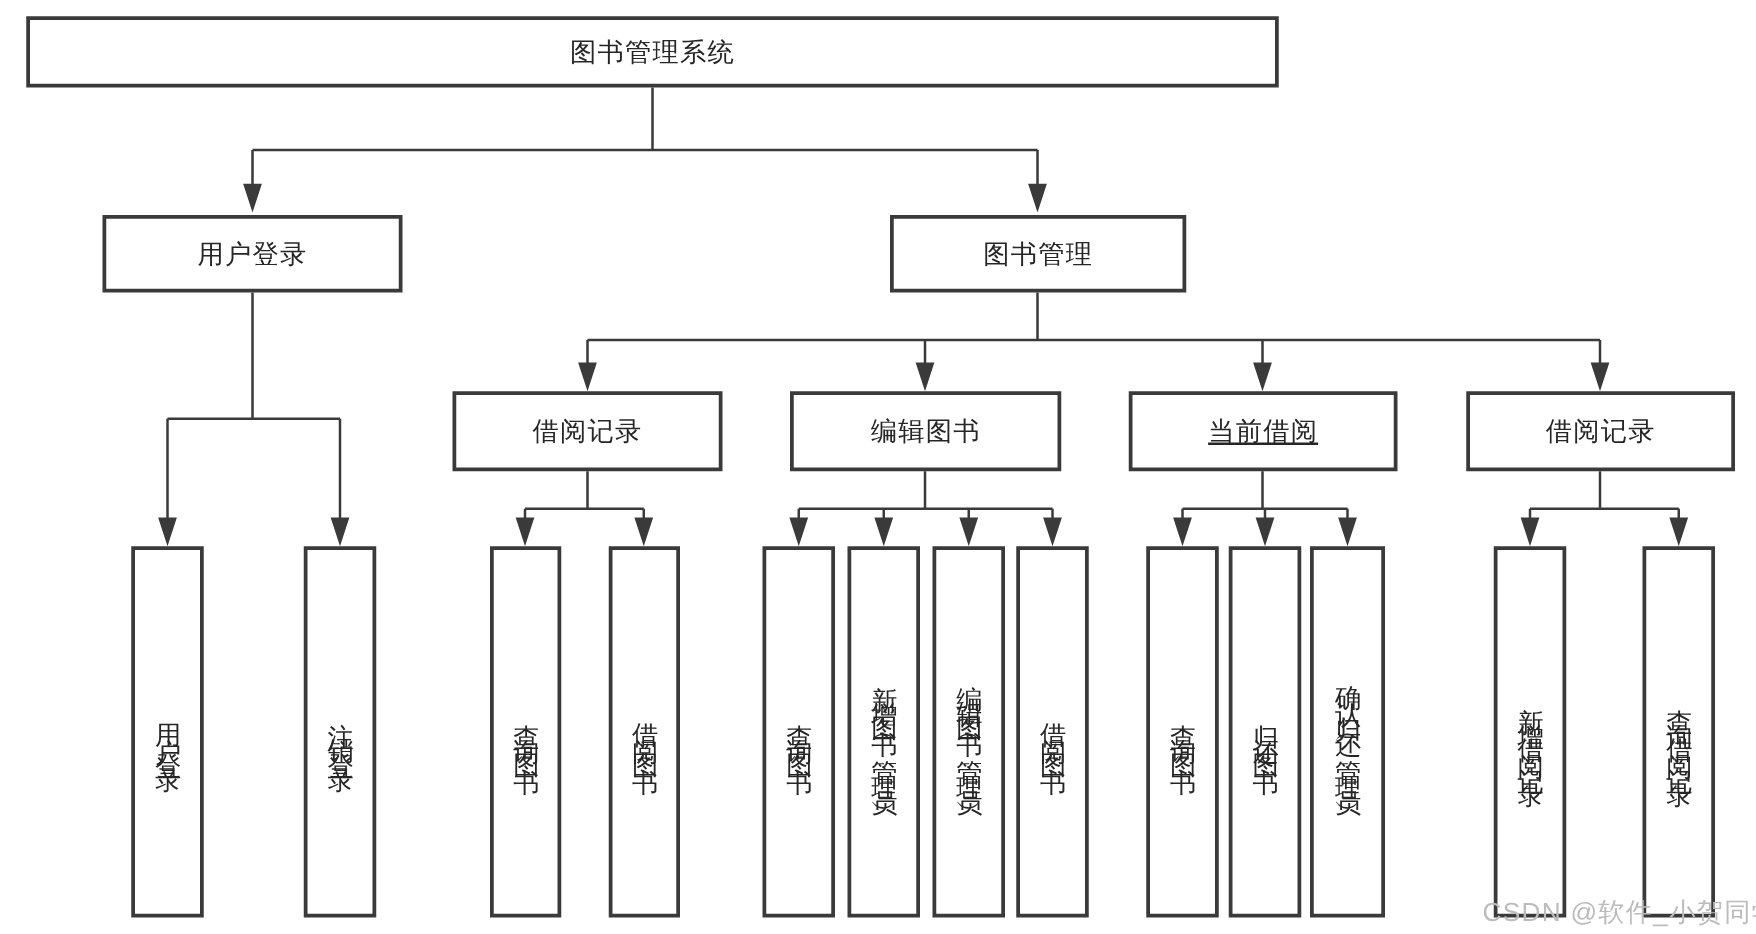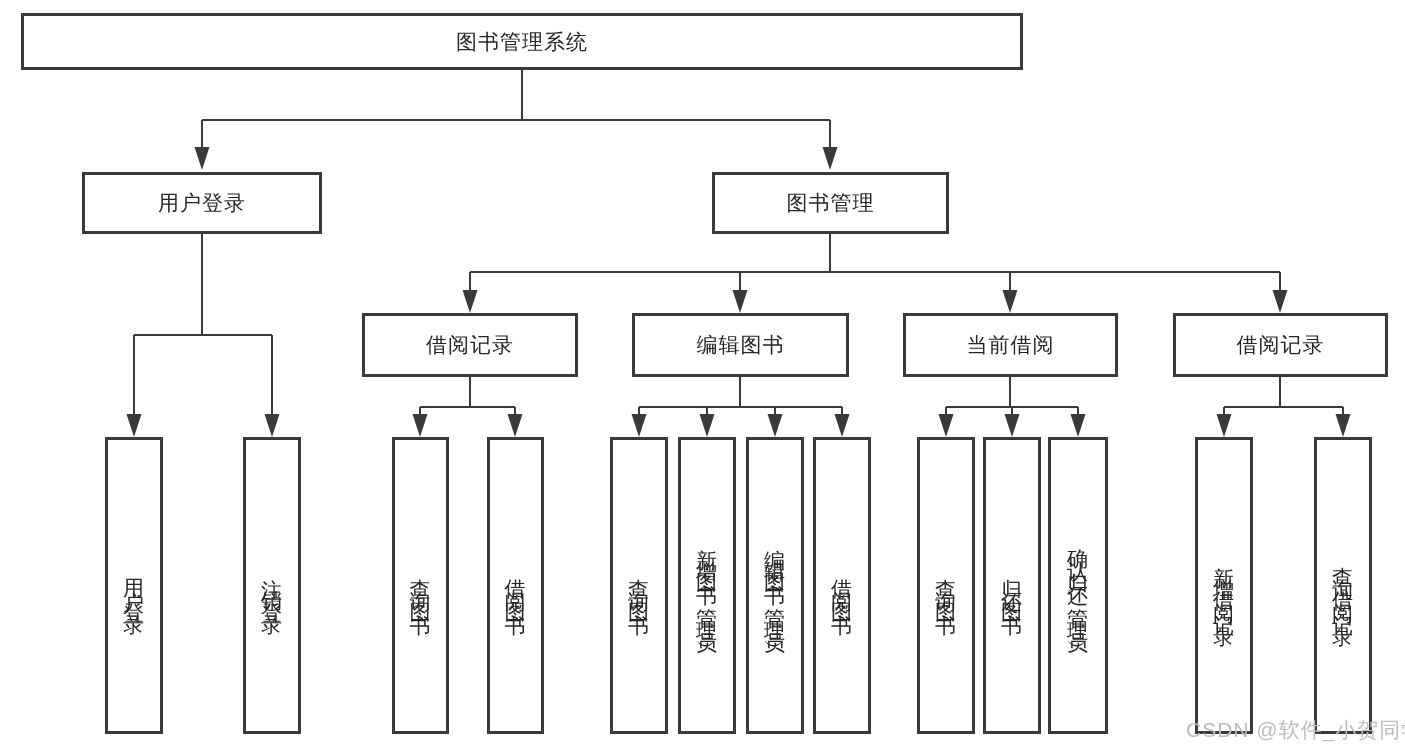--- a/index.html
+++ b/index.html
@@ -127,21 +127,21 @@
   <div class="box" style="left:712px; top:172px; width:237px; height:62px;">
     <span class="lbl">图书管理</span>
   </div>
 
   <div class="box" style="left:362px; top:313px; width:216px; height:64px;">
     <span class="lbl">借阅记录</span>
   </div>
   <div class="box" style="left:632px; top:313px; width:217px; height:64px;">
     <span class="lbl">编辑图书</span>
   </div>
-  <div class="box" style="left:903px; top:313px; width:215px; height:64px;">
+  <div class="box" style="left:903px; top:313px; width:215px; height:64px;text-decoration:underline;">
     <span class="lbl">当前借阅</span>
   </div>
   <div class="box" style="left:1173px; top:313px; width:215px; height:64px;justify-content:center;">
     <span class="lbl">借阅记录</span>
   </div>
 
   <div class="box leaf" style="left:105px; top:437px; width:58px; height:297px;">
     <span class="lbl">用户登录</span>
   </div>
   <div class="box leaf" style="left:243px; top:437px; width:58px; height:297px;">

